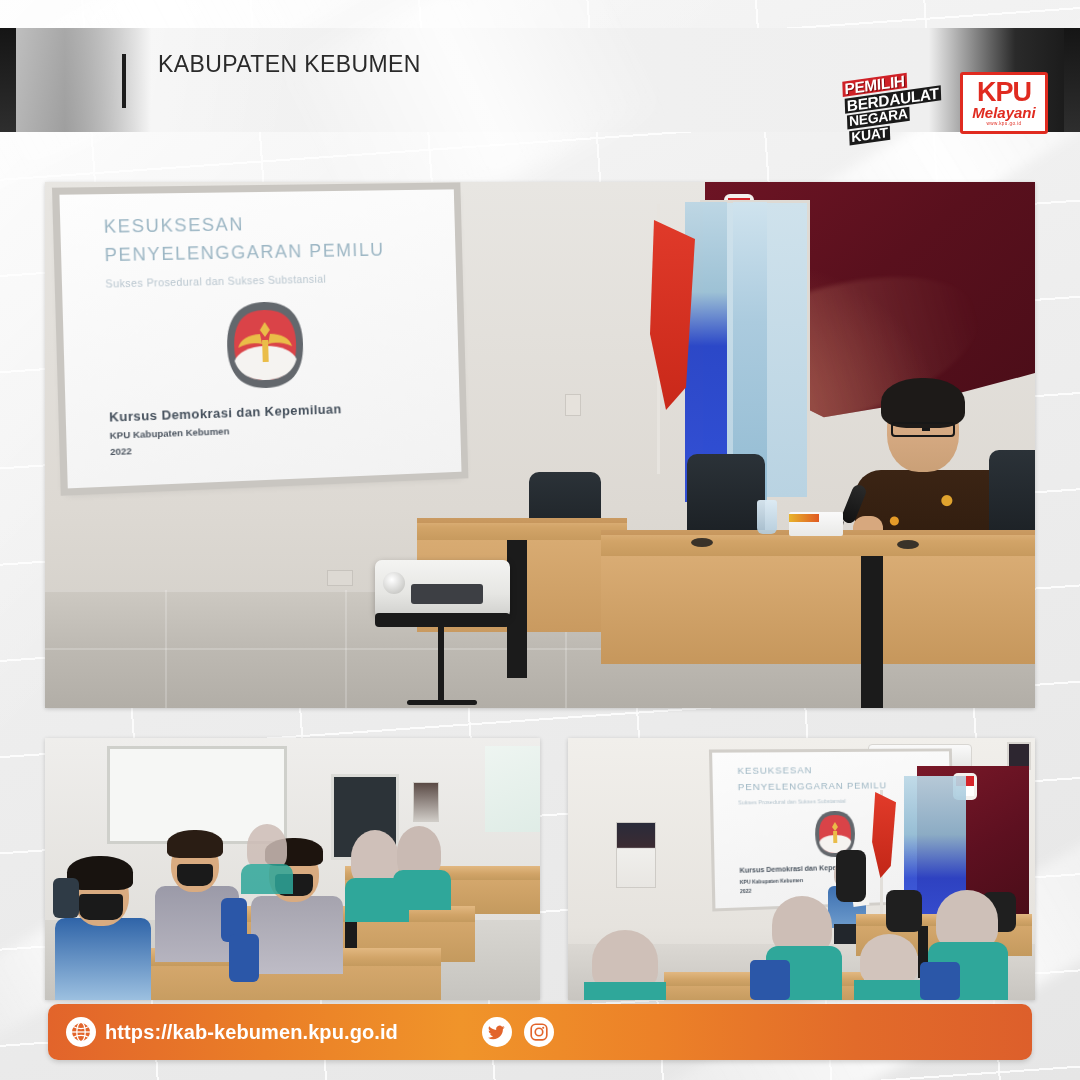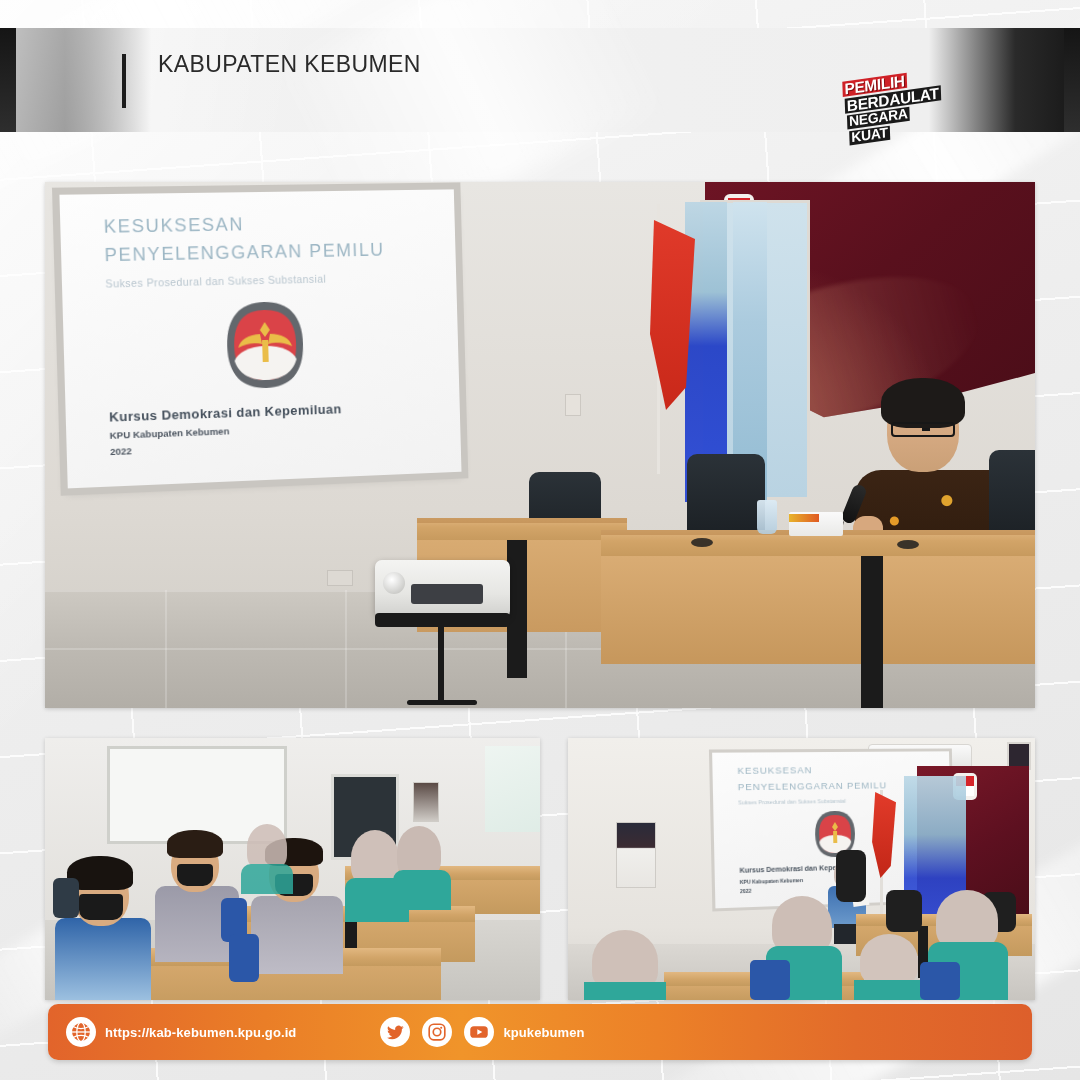--- a/index.html
+++ b/index.html
@@ -275,21 +275,21 @@
     background:linear-gradient(90deg,#e2642b 0%, #ea7e27 22%, #f0942a 42%, #ec8128 62%, #e26b2a 82%, #dd5f2b 100%);
     display:flex; align-items:center; padding:0 18px;
     box-shadow:0 2px 5px rgba(0,0,0,.16);
   }
   .f-item { display:flex; align-items:center; }
   .f-ico {
     width:30px; height:30px; border-radius:50%; background:#fff;
     display:flex; align-items:center; justify-content:center; flex:0 0 auto;
   }
   .f-ico svg { display:block; }
-  .f-txt { color:#fff; font-weight:bold; font-size:13px; letter-spacing:.1px; margin-left:9px; white-space:nowrap; }
+  .f-txt { color:#fff; font-weight:bold; font-size:20px; letter-spacing:.1px; margin-left:9px; white-space:nowrap; }
   .f-gap-a { width:38px; } .f-gap-b { width:46px; } .f-gap-c { width:12px; }
 </style>
 </head>
 <body>
 
 <div id="bg">
   <div class="grid"></div>
   <div class="streak s1"></div>
   <div class="streak s2"></div>
   <div class="streak s3"></div>
@@ -308,20 +308,25 @@
     <div class="t2">KABUPATEN KEBUMEN</div>
   </div>
 
   <div id="tagline">
     <div><span class="l1">PEMILIH</span></div>
     <div><span class="l2">BERDAULAT</span></div>
     <div><span class="l3">NEGARA</span></div>
     <div><span class="l4">KUAT</span></div>
   </div>
 
+  <div id="kpubox">
+    <div class="kpu-word">KPU</div>
+    <div class="mel">Melayani</div>
+    <div class="url">www.kpu.go.id</div>
+  </div>
 </div>
 
 <div class="photo" id="photo-main">
   <div class="wall"></div>
   <div class="floor">
     <div class="tile" style="left:0;top:0;width:990px;height:2px"></div>
     <div class="tile" style="left:120px;top:0;width:2px;height:118px"></div>
     <div class="tile" style="left:300px;top:0;width:2px;height:118px"></div>
     <div class="tile" style="left:520px;top:0;width:2px;height:118px"></div>
     <div class="tile" style="left:0;top:58px;width:990px;height:2px"></div>
@@ -583,23 +588,14 @@
       <svg width="18" height="18" viewBox="0 0 24 24">
         <rect x="1.6" y="1.6" width="20.8" height="20.8" rx="6" fill="none" stroke="#e2642b" stroke-width="2.2"></rect>
         <circle cx="12" cy="12" r="5" fill="none" stroke="#e2642b" stroke-width="2.2"></circle>
         <circle cx="17.6" cy="6.4" r="1.4" fill="#e2642b"></circle>
       </svg>
     </span>
   </div>
 
   <div class="f-gap-c"></div>
 
-  <div class="f-item">
-    <span class="f-ico">
-      <svg width="20" height="20" viewBox="0 0 24 24">
-        <rect x="1.5" y="5" width="21" height="14" rx="4.4" fill="#e2642b"></rect>
-        <path d="M10 8.6l6 3.4-6 3.4z" fill="#fff"></path>
-      </svg>
-    </span>
-    <span class="f-txt">kpukebumen</span>
-  </div>
 
 </div>
 
 </body></html>

